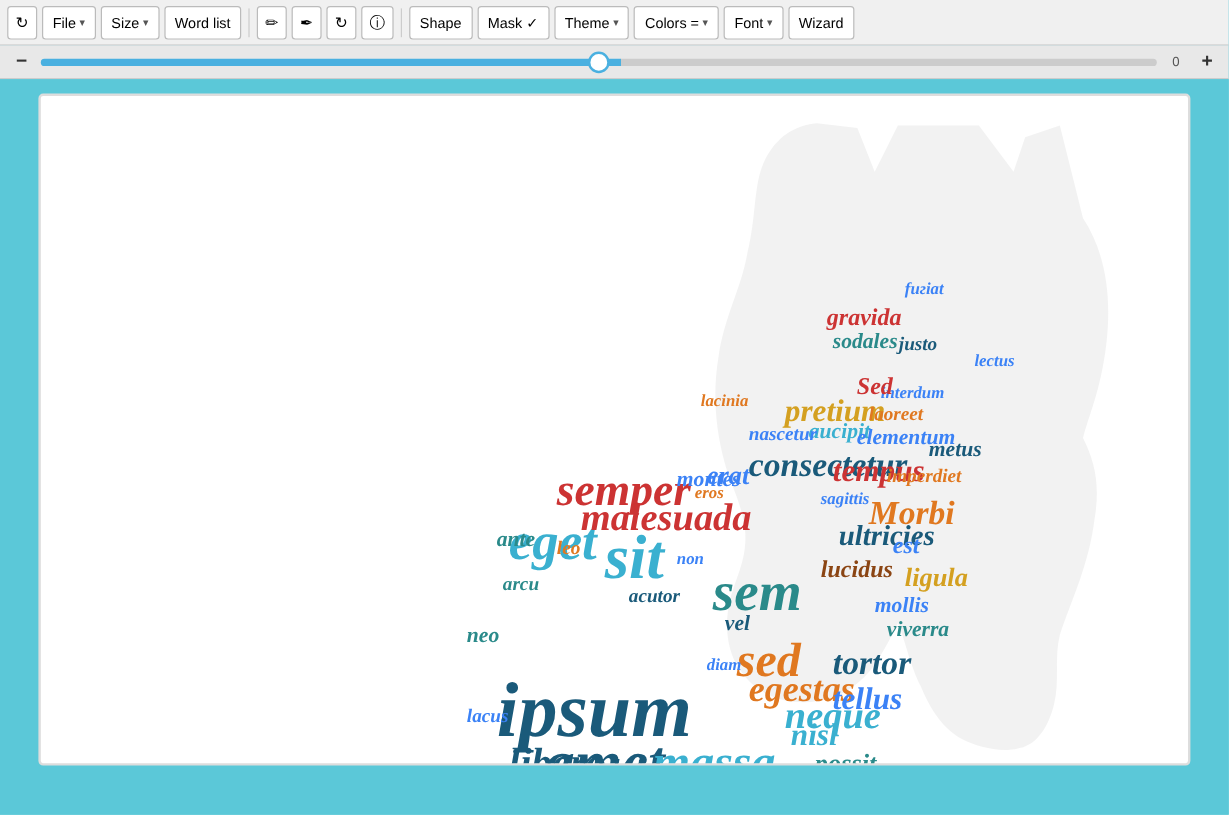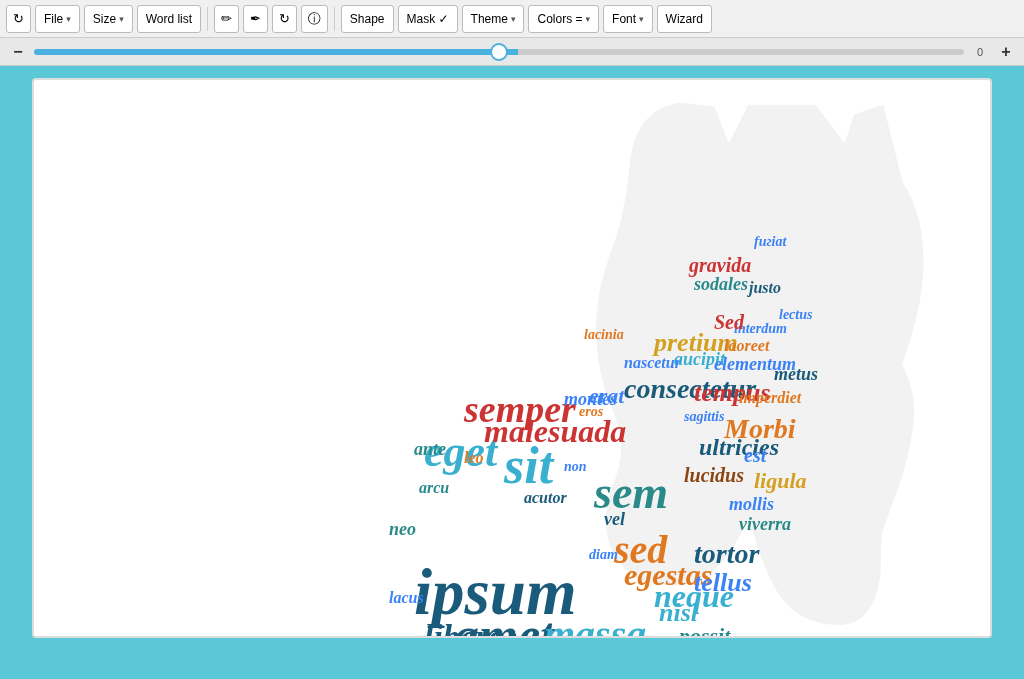--- a/index.html
+++ b/index.html
@@ -250,21 +250,21 @@
         <span class="word color-blue font-cursive" style="font-size: 18px; left: 640px; top: 270px;">aucipit</span>
         <span class="word color-gray font-cursive" style="font-size: 18px; left: 680px; top: 275px;">elementum</span>
         <span class="word color-darkblue font-cursive" style="font-size: 18px; left: 740px; top: 285px;">metus</span>
         <span class="word color-gray font-cursive" style="font-size: 16px; left: 590px; top: 275px;">nascetur</span>
         <span class="word color-orange font-cursive" style="font-size: 16px; left: 690px; top: 258px;">laoreet</span>
         <span class="word color-red font-cursive" style="font-size: 20px; left: 655px; top: 175px;">gravida</span>
         <span class="word color-teal font-cursive" style="font-size: 18px; left: 660px; top: 195px;">sodales</span>
         <span class="word color-gray font-cursive" style="font-size: 14px; left: 720px; top: 155px;">fuгiat</span>
         <span class="word color-darkblue font-cursive" style="font-size: 16px; left: 715px; top: 200px;">justo</span>
         <span class="word color-gray font-cursive" style="font-size: 14px; left: 700px; top: 218px; margin-top: 24px;">interdum</span>
-        <span class="word color-gray font-cursive" style="font-size: 14px; left: 745px; top: 215px; margin-top: 13px;">lectus</span>
+        <span class="word color-gray font-cursive" style="font-size: 14px; left: 778px; top: 215px;">lectus</span>
         <span class="word color-red font-cursive" style="font-size: 20px; left: 680px; top: 232px;">Sed</span>
         <span class="word color-teal font-cursive" style="font-size: 22px; left: 645px; top: 545px;">possit</span>
         <span class="word color-darkblue font-cursive" style="font-size: 24px; left: 470px; top: 550px;">dui</span>
         <span class="word color-darkblue font-cursive" style="font-size: 18px; left: 570px; top: 430px;">vel</span>
         <span class="word color-teal font-cursive" style="font-size: 18px; left: 355px; top: 440px;">neo</span>
         <span class="word color-teal font-cursive" style="font-size: 18px; left: 380px; top: 360px;">ante</span>
         <span class="word color-teal font-cursive" style="font-size: 16px; left: 385px; top: 400px;">arcu</span>
         <span class="word color-gray font-cursive" style="font-size: 14px; left: 530px; top: 380px;">non</span>
         <span class="word color-orange font-cursive" style="font-size: 16px; left: 430px; top: 370px;">leo</span>
         <span class="word color-darkblue font-cursive" style="font-size: 16px; left: 490px; top: 410px;">acutor</span>

